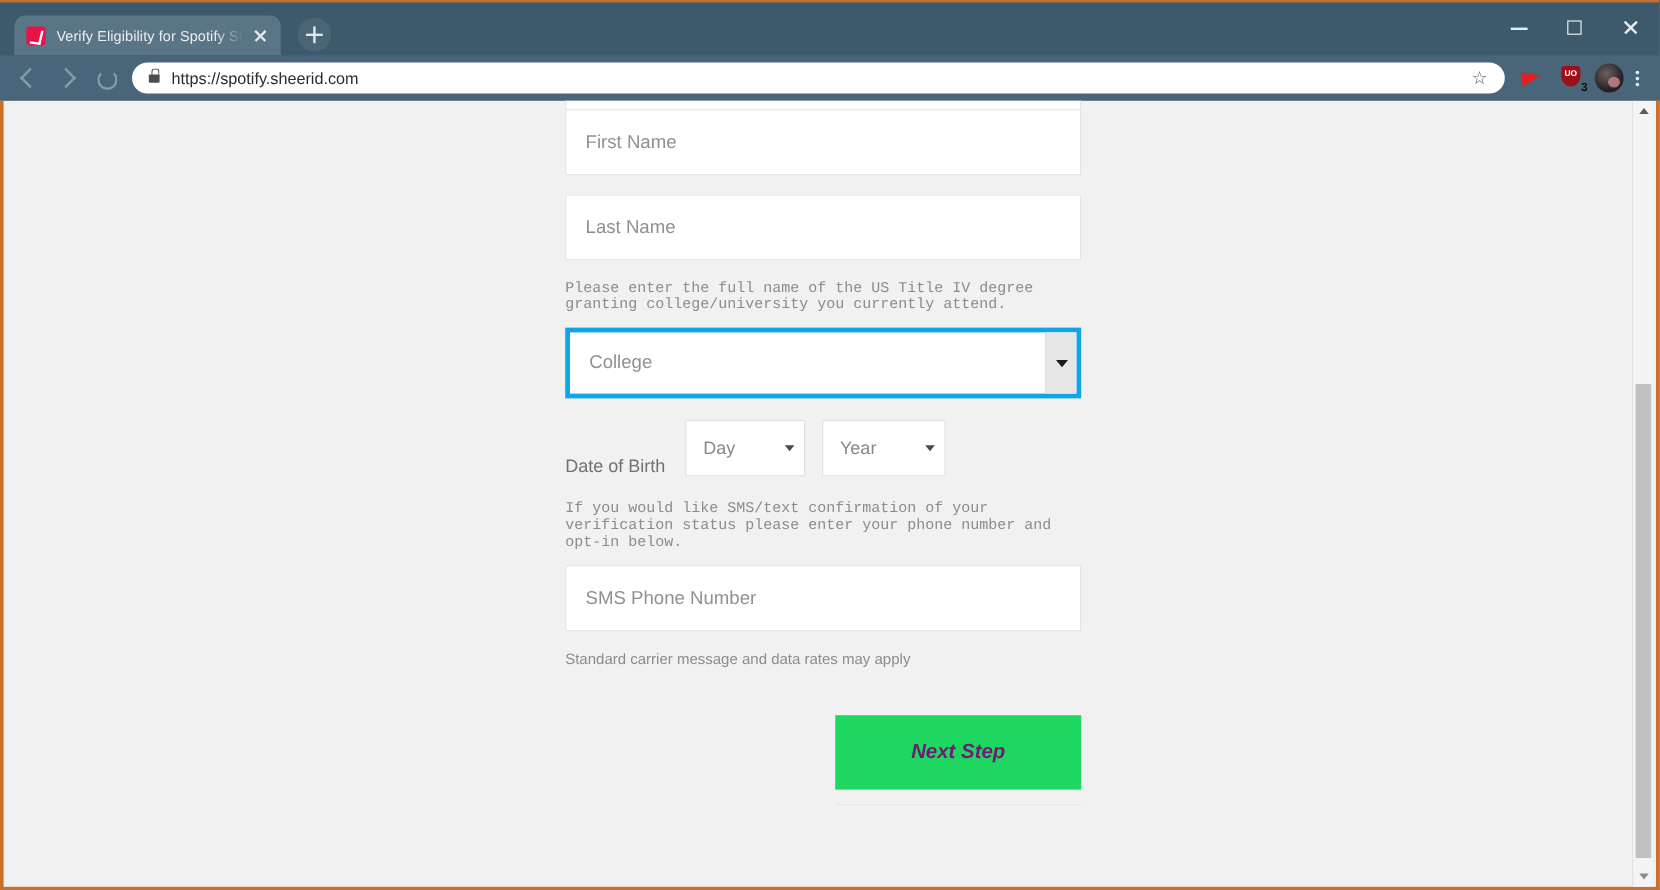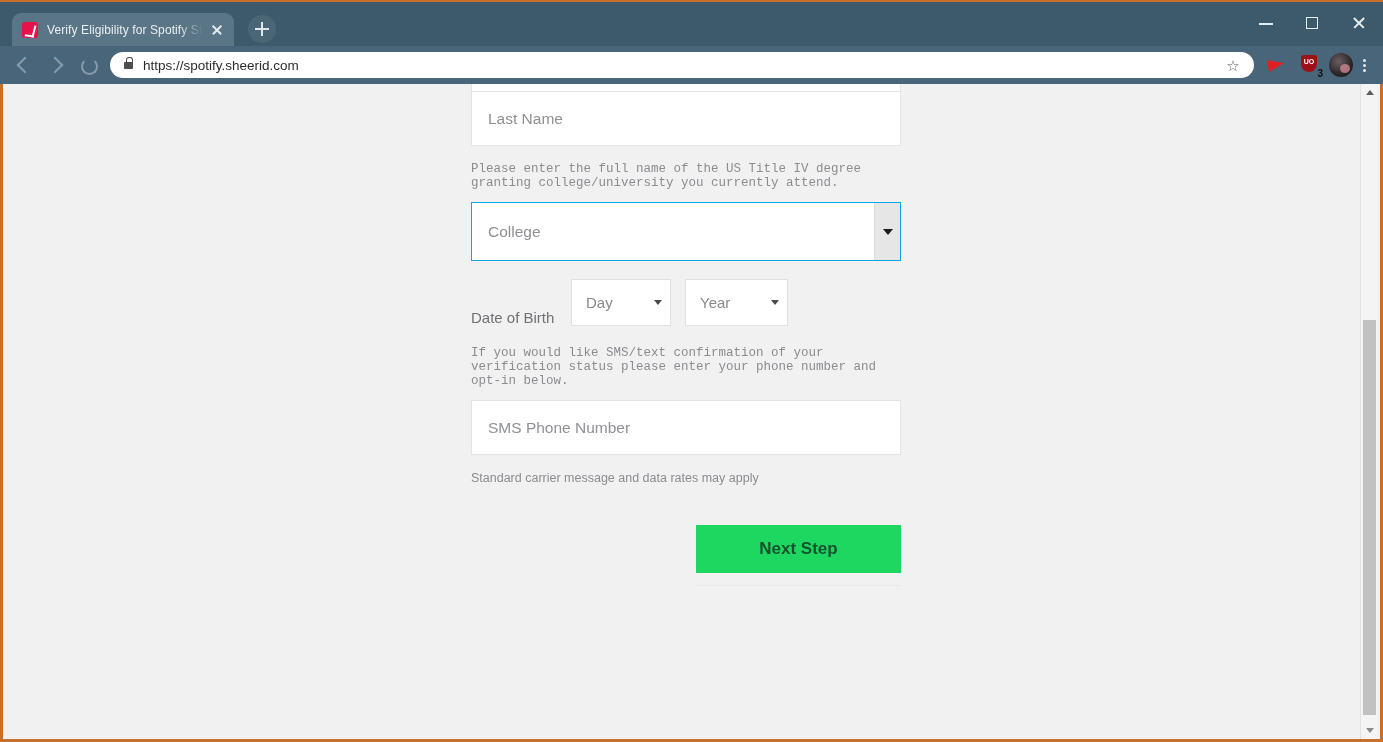--- a/index.html
+++ b/index.html
@@ -180,21 +180,21 @@
 
   .field.partial { height: 15px; margin-bottom: 0; border-bottom: none; }
 
   .helper {
     font-size: 12.5px; color: #8a8c90;
     line-height: 1.12; margin: 2px 0 12px 0; width: 420px; font-family: Liberation Mono, monospace;
   }
 
   .select-wrap {
     width: 430px; height: 59px; background: #fff;
-    border: 1px solid #0ea5e9; display: flex; align-items: center;
+    border: 4px solid #0ea5e9; display: flex; align-items: center;
     margin-bottom: 14px;
   }
   .select-wrap .ph { font-size: 15.5px; color: #8e9094; flex: 1; padding-left: 16px; }
   .select-btn {
     width: 26px; height: 100%; background: #e6e6e6;
     border-left: 1px solid #dcdcdc;
     display: flex; align-items: center; justify-content: center;
   }
   .caret-dark {
     width: 0; height: 0;
@@ -216,24 +216,24 @@
   .caret-sm {
     width: 0; height: 0; margin-left: 6px;
     border-left: 4.5px solid transparent; border-right: 4.5px solid transparent;
     border-top: 5.5px solid #4a4a4a;
   }
 
   .note { font-size: 12.5px; color: #8a8c90; margin-top: 6px; }
 
   .btn-row { margin-top: 40px; display: flex; justify-content: flex-end; }
   .next-btn {
-    width: 205px; height: 48px; background: #1ed760;
-    color: #14532d; font-size: 17px; font-weight: bold;
+    width: 205px; height: 62px; background: #1ed760;
+    color: #701a75; font-size: 17px; font-weight: bold;
     border: none; cursor: pointer;
-    display: flex; align-items: center; justify-content: center;
+    display: flex; align-items: center; justify-content: center; font-style: italic;
   }
   .under-line { height: 1px; background: #e8e8ea; width: 205px; margin-left: 225px; margin-top: 12px; }
 
   
   .scrollbar {
     position: absolute; right: 3px; top: 0;
     width: 17px; height: 100%; background: #f4f4f5;
     border-left: 1px solid #e2e2e4;
   }
   .sb-arrow {
@@ -311,20 +311,23 @@
   </div>
 
   <div class="viewport">
     <div class="page">
 
       <div class="form">
 
         <div class="field partial"></div>
 
 
+        <div class="field">
+          <span class="ph">First Name</span>
+        </div>
 
         <div class="field">
           <span class="ph">Last Name</span>
         </div>
 
         <div class="helper">Please enter the full name of the US Title IV degree granting college/university you currently attend.</div>
 
         <div class="select-wrap">
           <span class="ph">College</span>
           <div class="select-btn">

